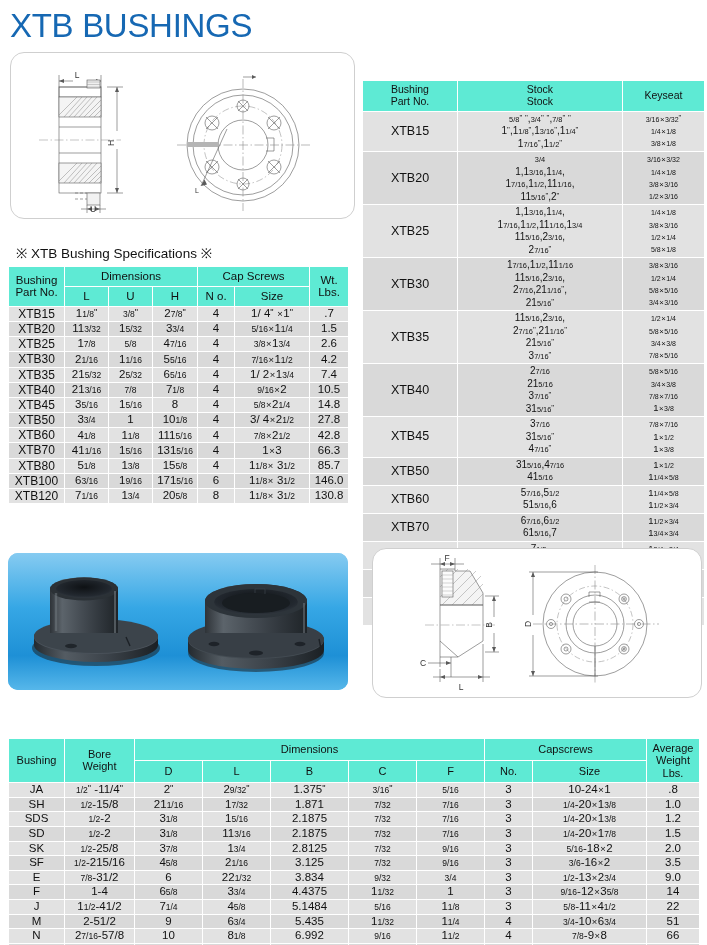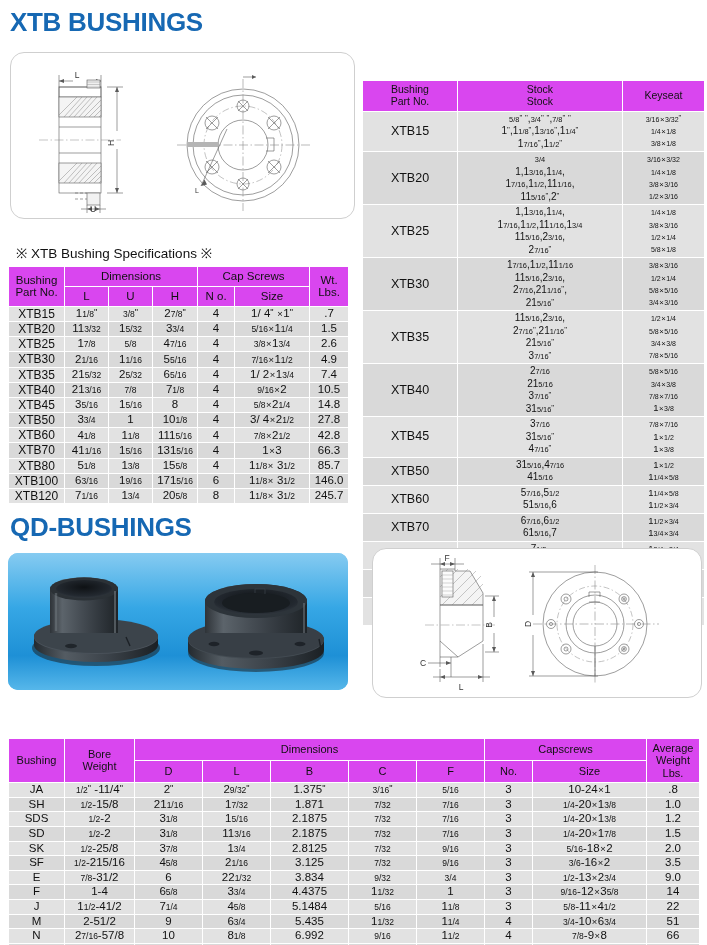--- a/index.html
+++ b/index.html
@@ -10,22 +10,22 @@
     font-family:"Liberation Sans", sans-serif;
     color:#1a1a1a;
     position:relative;
     overflow:hidden;
   }
   .page { position:relative; width:707px; height:945px; }
 
   
   .sect-title {
     color:#1668b3;
-    font-weight:bold;
-    font-size:26px;
+    font-weight:normal;
+    font-size:33px;
     letter-spacing:-0.3px;
     line-height:1;
   }
   .sub-title {
     font-size:13.5px;
     color:#111;
     line-height:1;
     white-space:nowrap;
   }
 
@@ -54,21 +54,21 @@
     background:#fff;
   }
   table th, table td {
     border:1px solid #ffffff;
     text-align:center;
     vertical-align:middle;
     padding:0;
     font-weight:normal;
   }
   thead th {
-    background:#d946ef;
+    background:#5eead4;
     color:#111;
     font-size:10.5px;
     line-height:1.12;
     padding:3px 1px;
   }
   tbody td {
     background:#e2e2e2;
     color:#111;
     font-size:11px;
     line-height:1.18;
@@ -376,21 +376,21 @@
             <td><span class="fr">3/8</span><span class="x">×</span>1<span class="fr">3/4</span></td>
             <td>2.6</td>
           </tr>
           <tr>
             <td class="pn">XTB30</td>
             <td>2<span class="fr">1/16</span></td>
             <td>1<span class="fr">1/16</span></td>
             <td>5<span class="fr">5/16</span></td>
             <td>4</td>
             <td><span class="fr">7/16</span><span class="x">×</span>1<span class="fr">1/2</span></td>
-            <td>4.9</td>
+            <td>4.2</td>
           </tr>
           <tr>
             <td class="pn">XTB35</td>
             <td>21<span class="fr">5/32</span></td>
             <td>2<span class="fr">5/32</span></td>
             <td>6<span class="fr">5/16</span></td>
             <td>4</td>
             <td>1/ 2<span class="x">×</span>1<span class="fr">3/4</span></td>
             <td>7.4</td>
           </tr>
@@ -457,27 +457,26 @@
             <td>1<span class="fr">1/8</span><span class="x">×</span> 3<span class="fr">1/2</span></td>
             <td>146.0</td>
           </tr>
           <tr>
             <td class="pn">XTB120</td>
             <td>7<span class="fr">1/16</span></td>
             <td>1<span class="fr">3/4</span></td>
             <td>20<span class="fr">5/8</span></td>
             <td>8</td>
             <td>1<span class="fr">1/8</span><span class="x">×</span> 3<span class="fr">1/2</span></td>
-            <td>245.7</td>
+            <td>130.8</td>
           </tr>
         </tbody>
     </table>
   </div>
 
-  <div style="position:absolute;left:10px;top:514px;" class="sect-title">QD-BUSHINGS</div>
 
   <div class="photo-panel" style="left:8px;top:553px;width:340px;height:137px;">
     <svg width="340" height="137" viewBox="0 0 340 137">
       <defs>
         <linearGradient id="bgA" x1="0" y1="0" x2="0" y2="1">
           <stop offset="0%" stop-color="#86cbf1"></stop>
           <stop offset="40%" stop-color="#36a7e5"></stop>
           <stop offset="75%" stop-color="#1e90d6"></stop>
           <stop offset="100%" stop-color="#56b7ea"></stop>
         </linearGradient>

